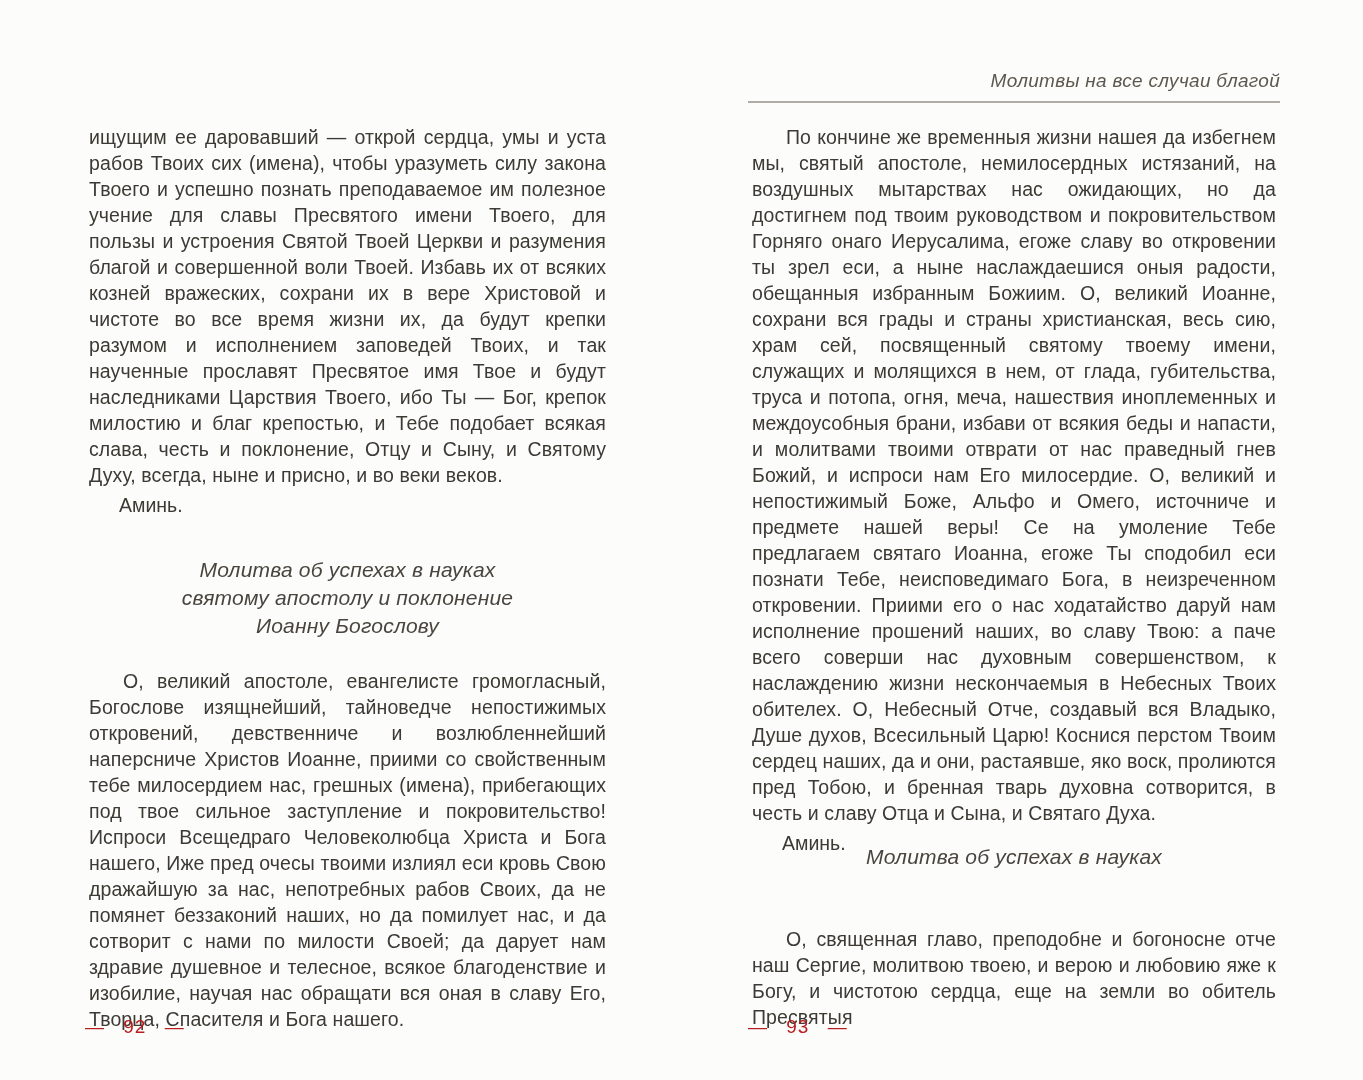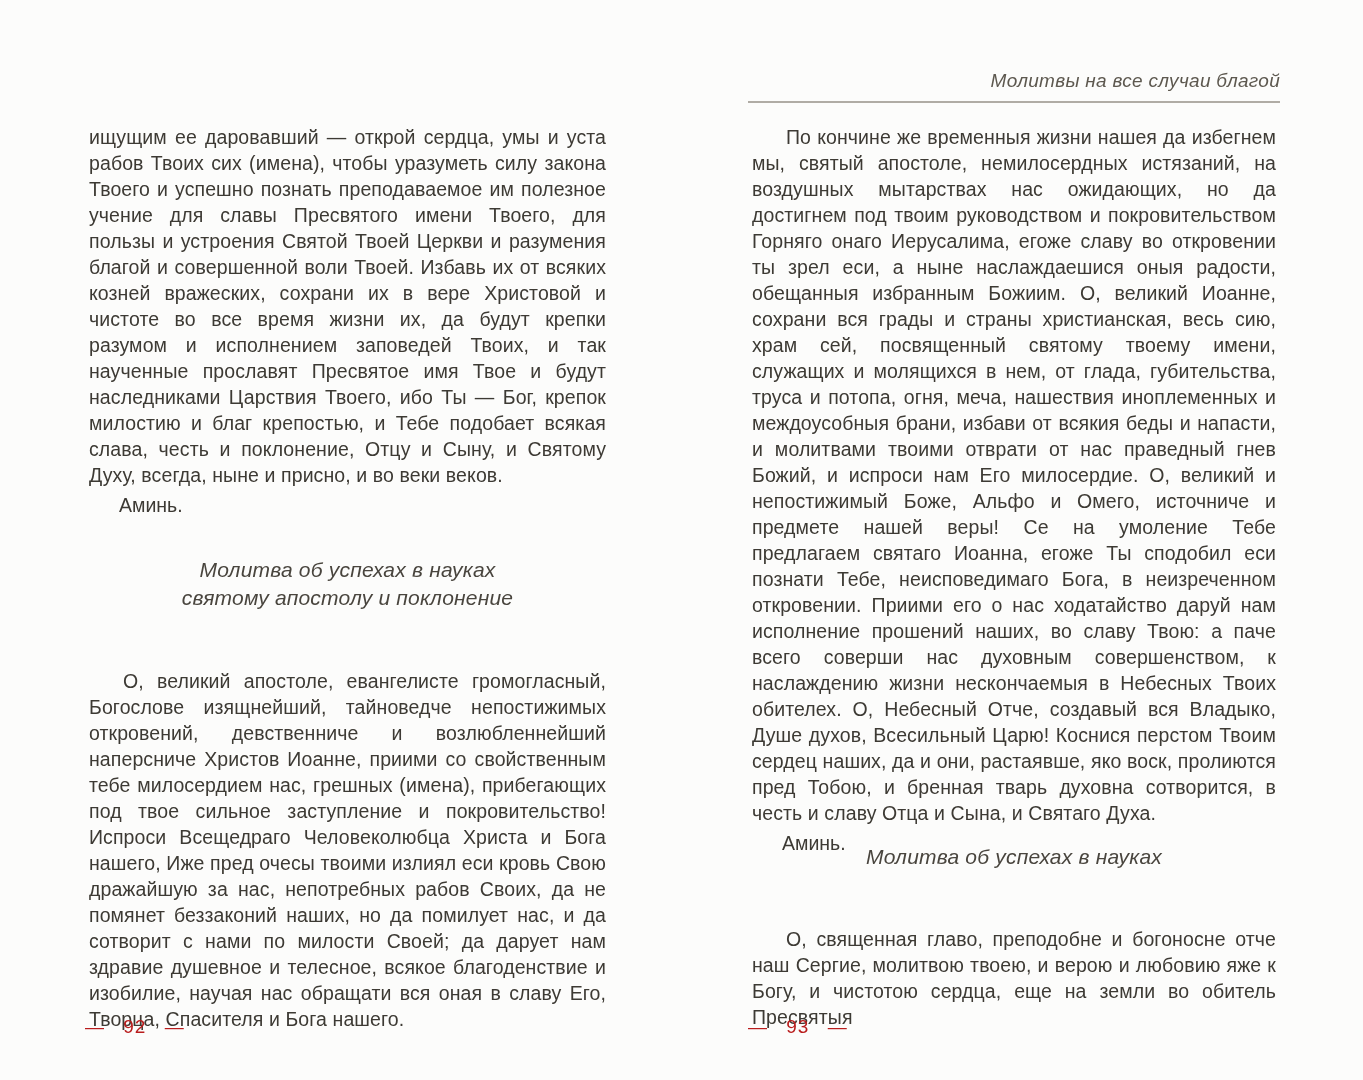--- a/index.html
+++ b/index.html
@@ -111,20 +111,21 @@
   <section class="page left">
 
     <div class="textblock pl-body1">
       <p class="body-text">ищущим ее даровавший — открой сердца, умы и уста рабов Твоих сих (имена), чтобы уразуметь силу закона Твоего и успешно познать преподаваемое им полезное учение для славы Пресвятого имени Твоего, для пользы и устроения Святой Твоей Церкви и разумения благой и совершенной воли Твоей. Избавь их от всяких козней вражеских, сохрани их в вере Христовой и чистоте во все время жизни их, да будут крепки разумом и исполнением заповедей Твоих, и так наученные прославят Пресвятое имя Твое и будут наследниками Царствия Твоего, ибо Ты — Бог, крепок милостию и благ крепостью, и Тебе подобает всякая слава, честь и поклонение, Отцу и Сыну, и Святому Духу, всегда, ныне и присно, и во веки веков.</p>
       <p class="amen">Аминь.</p>
     </div>
 
     <h2 class="section-title pl-title">
       <span>Молитва об успехах в науках</span>
       <span>святому апостолу и поклонение</span>
+      <span>Иоанну Богослову</span>
     </h2>
 
     <div class="textblock pl-body2">
       <p class="body-text indent">О, великий апостоле, евангелисте громогласный, Богослове изящнейший, тайноведче непостижимых откровений, девственниче и возлюбленнейший наперсниче Христов Иоанне, приими со свойственным тебе милосердием нас, грешных (имена), прибегающих под твое сильное заступление и покровительство! Испроси Всещедраго Человеколюбца Христа и Бога нашего, Иже пред очесы твоими излиял еси кровь Свою дражайшую за нас, непотребных рабов Своих, да не помянет беззаконий наших, но да помилует нас, и да сотворит с нами по милости Своей; да дарует нам здравие душевное и телесное, всякое благоденствие и изобилие, научая нас обращати вся оная в славу Его, Творца, Спасителя и Бога нашего.</p>
     </div>
 
     <footer class="page-number">— 92 —</footer>
   </section>
 
   <section class="page right">

